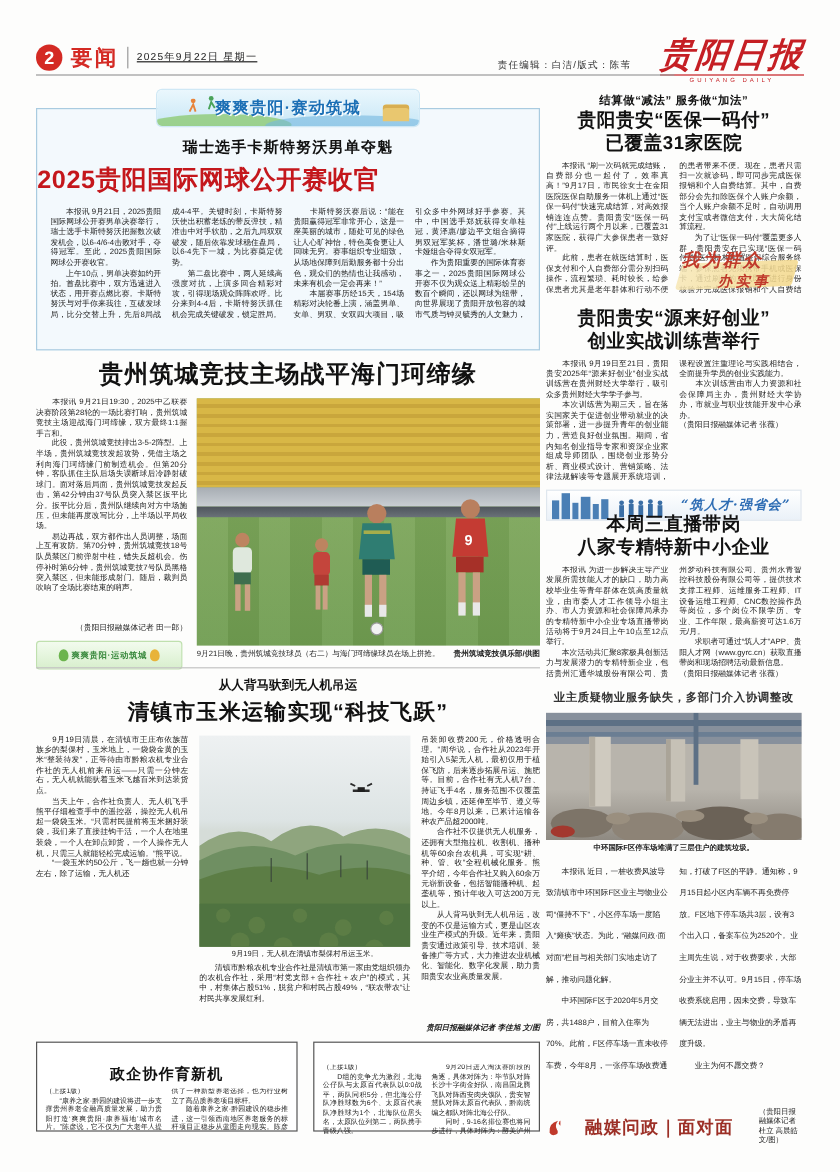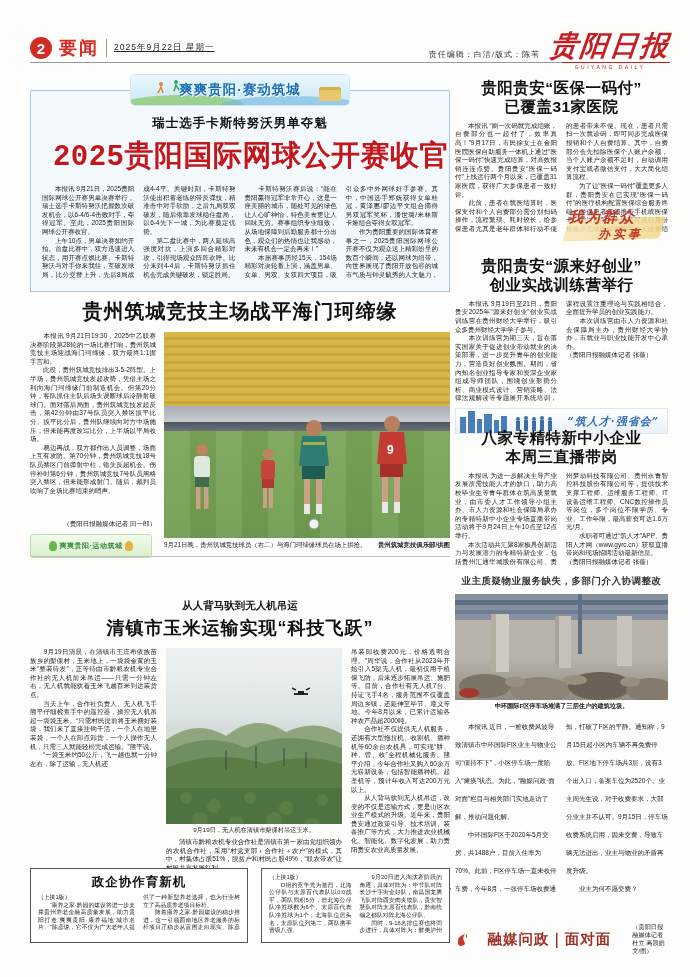--- a/index.html
+++ b/index.html
@@ -8,37 +8,37 @@
   .page { position:relative; width:700px; height:977px; background:#fdfdfc; overflow:hidden; }
 
   
   .hdr { position:absolute; left:30px; top:36px; width:640px; height:30px; }
   .hdr-rule { position:absolute; left:30px; top:62px; width:532px; height:1px; background:#9a9a9a; }
   .hdr-left { position:absolute; left:0; top:0; display:flex; align-items:center; gap:7px; }
   .pgnum { width:22px; height:22px; border-radius:50%; background:#d42a24; color:#fff; font-weight:bold; font-size:15px; display:flex; align-items:center; justify-content:center; }
   .secname { color:#d42a24; font-weight:bold; font-size:18px; letter-spacing:2px;text-align:right; }
   .hdr-div { width:1px; height:18px; background:#999; }
   .hdr-date { font-size:8.5px; color:#222; letter-spacing:1px;text-decoration:underline; }
-  .hdr-right { position:absolute; right:0; top:-4px; display:flex; align-items:flex-end; gap:10px; }
+  .hdr-right { position:absolute; right:0; top:-4px; display:flex; align-items:flex-end; gap:24px; }
   .editors { font-size:8px; color:#333; margin-bottom:10px; letter-spacing:1px; }
   .masthead { text-align:center; }
   .masthead-cn { font-family:"DejaVu Serif", serif; font-style:italic; font-weight:bold; font-size:28px; color:#c51f24; letter-spacing:2px; transform:skewX(-6deg); line-height:1; }
   .masthead-en { font-size:5px; color:#c51f24; letter-spacing:2.5px; border-top:1px solid #c51f24; margin-top:2px; padding-top:1px; }
 
   
   .lead-box { position:absolute; left:30px; top:90px; width:420px; height:202px; border:1px solid #a9cbe0; background:#f3f9fd; }
   .banner { position:absolute; left:50%; top:-16px; transform:translateX(-50%); width:218px; height:30px; border-radius:4px; background:linear-gradient(180deg,#eaf7fd,#c8e7f6); overflow:hidden; box-shadow:0 0 0 1px #cfe8f5; }
   .banner-hill { position:absolute; left:-8px; bottom:-8px; width:120px; height:18px; border-radius:50%; background:#8ecb74; opacity:.8; }
   .banner-hill2 { position:absolute; right:-12px; bottom:-9px; width:140px; height:18px; border-radius:50%; background:#74b7df; opacity:.6; }
   .banner-bld { position:absolute; right:8px; bottom:4px; width:22px; height:14px; background:#e9c76f; border-radius:3px 3px 0 0; box-shadow:inset 0 3px 0 #d8ae52; }
   .banner-text { position:absolute; left:50%; top:50%; transform:translate(-50%,-50%); font-size:13.5px; font-weight:bold; color:#1b6fb5; letter-spacing:1px; white-space:nowrap; text-shadow:1px 1px 0 #ffffff; }
   .runner { position:absolute; width:7px; height:12px; }
   .runner svg { display:block; }
   .lead-kicker { margin-top:24px; text-align:center; font-size:12.5px; font-weight:bold; color:#111; letter-spacing:1px; }
-  .lead-headline { margin-top:4px; text-align:right; font-size:29px; font-weight:bold; color:#c4171c; letter-spacing:0.5px; font-family:Liberation Mono, monospace; }
+  .lead-headline { margin-top:4px; text-align:left; font-size:21px; font-weight:bold; color:#c4171c; letter-spacing:0.5px; font-family:Liberation Sans, sans-serif; }
   .lead-body { margin:9px 11px 0 11px; height:98px; overflow:hidden; column-count:4; column-gap:9px; column-fill:auto; }
   .smalltext { font-size:6.5px; line-height:8.6px; text-align:justify; white-space:pre-line; color:#1c1c1c; }
   .byline { font-size:6.5px; line-height:8.6px; text-align:right; color:#1c1c1c; margin-top:2px; }
 
   
   .soccer { position:absolute; left:30px; top:298px; width:420px; }
   .h2 { text-align:center; font-size:20px; font-weight:bold; color:#111; letter-spacing:1px; }
   .soccer-row { display:flex; gap:8px; margin-top:7px; }
   .soccer-left { width:126px; flex:none; }
   .soccer-left .smalltext { height:186px; overflow:hidden; }
@@ -54,35 +54,35 @@
       linear-gradient(180deg,#86ad60,#6f9c50);
   }
   .soccer-photo svg { position:absolute; inset:0; }
   .photo-caption { display:flex; justify-content:space-between; gap:8px; margin-top:3px; }
   .cap { font-size:6.4px; color:#222; }
   .cap-credit { font-size:6.4px; color:#222; font-weight:bold; white-space:nowrap; }
   .rule { position:absolute; left:30px; width:420px; height:1px; background:#c2c2c2; }
 
   
   .corn { position:absolute; left:30px; top:564px; width:420px; }
-  .corn-kicker { text-align:center; font-size:10.5px; font-weight:bold; color:#111;margin-top:35px; }
+  .corn-kicker { text-align:center; font-size:10.5px; font-weight:bold; color:#111; }
   .corn-headline { text-align:center; font-size:18px; font-weight:bold; color:#111; letter-spacing:1px; margin-top:3px; }
   .corn-row { display:flex; gap:9px; margin-top:8px; }
   .corn-c1 { width:127px; flex:none; } .corn-c1 .smalltext { height:246px; overflow:hidden; }
   .corn-c2 { width:176px; flex:none; }
   .corn-photo { position:relative; width:176px; height:176px; overflow:hidden; background:linear-gradient(180deg,#eef1f2 0%,#dde4e4 40%,#d5dcd8 45%); }
   .corn-photo svg { position:absolute; inset:0; }
   .corn-cap { font-size:6.2px; color:#222; text-align:center; margin-top:2px; }
   .corn-c2 .smalltext { height:56px; overflow:hidden; margin-top:3px; }
   .corn-c3 { width:99px; flex:none; } .corn-c3 .smalltext { height:236px; overflow:hidden; }
   .corn-byline { font-size:6.4px; font-weight:bold; font-style:italic; text-align:right; margin-top:3px; color:#1c1c1c; }
 
   
   .boxes { position:absolute; left:30px; top:868px; width:420px; display:flex; gap:13px; }
-  .abox { border:1px solid #555; padding:5px 7px; background:#fff; }
+  .abox { border:1px solid #555; padding:18px 7px; background:#fff; }
   .abox-l { width:218px; height:75px; }
   .abox-r { width:189px; height:75px; }
   .abox h3 { text-align:center; font-size:12.5px; font-weight:bold; letter-spacing:1px; margin-bottom:3px; color:#111; }
   .abox .cols2 { column-count:2; column-gap:8px; column-fill:auto; height:44px; overflow:hidden; }
   .abox-r .cols2 { height:61px; }
   .tinytext { font-size:5.8px; line-height:7.6px; text-align:justify; white-space:pre-line; color:#1c1c1c; }
 
   
   .sidebar { position:absolute; left:455px; top:78px; width:213px; height:885px; }
   .s-art { position:absolute; left:0; width:213px; }
@@ -294,20 +294,21 @@
 　　9月20日进入淘汰赛阶段的角逐，具体对阵为：毕节队对阵长沙十字街金好队，南昌国龙腾飞队对阵西安肉夹馍队，贵安智慧队对阵太原百代表队，黔南统编之都队对阵北海公仔队。
 　　同时，9-16名排位赛也将同步进行，具体对阵为：酵美泸州队对阵西藏林芝队，黔江白濑纪念馆队对阵成都大邑勇士队、石景山永定河队对阵成都队。</div>
 
       </div>
     </div>
   </div>
 
   <div class="sidebar">
 
     <div class="s-art" style="top:0;">
+      <div class="s-kicker">结算做“减法” 服务做“加法”</div>
       <div class="s-h1">贵阳贵安“医保一码付”</div>
       <div class="s-h1">已覆盖31家医院</div>
       <div class="cols2" style="height:118px; margin-top:5px;">
         <div class="smalltext">　　本报讯 “刷一次码就完成结账，自费部分也一起付了，效率真高！”9月17日，市民徐女士在金阳医院医保自助服务一体机上通过“医保一码付”快速完成结算，对高效报销连连点赞。贵阳贵安“医保一码付”上线运行两个月以来，已覆盖31家医院，获得广大参保患者一致好评。
 　　此前，患者在就医结算时，医保支付和个人自费部分需分别扫码操作，流程繁琐、耗时较长，给参保患者尤其是老年群体和行动不便的患者带来不便。现在，患者只需扫一次就诊码，即可同步完成医保报销和个人自费结算。其中，自费部分会先扣除医保个人账户余额，当个人账户余额不足时，自动调用支付宝或者微信支付，大大简化结算流程。
 　　为了让“医保一码付”覆盖更多人群，贵阳贵安在已实现“医保一码付”的医疗机构配置医保综合服务终端，参保患者无须携带手机或医保卡，通过刷脸的方式即可进行身份核验并完成医保报销和个人自费结算。
 （贵阳日报融媒体记者 刘昌佳）</div>
       </div>
       <div class="stamp">
         <div class="stamp-swoosh"></div>
@@ -346,22 +347,22 @@
               <rect x="84" y="13" width="4" height="11"></rect>
             <circle cx="94" cy="12" r="2"></circle>
               <rect x="92" y="14" width="4" height="10"></rect>
           </g>
         </svg>
         <div class="talent-txt">“筑人才·强省会”</div>
       </div>
     </div>
 
     <div class="s-art" style="top:350px;">
+      <div class="s-h1">本周三直播带岗</div>
       <div class="s-h1">八家专精特新中小企业</div>
-      <div class="s-h1">本周三直播带岗</div>
       <div class="cols2" style="height:100px; margin-top:5px;">
         <div class="smalltext">　　本报讯 为进一步解决主导产业发展所需技能人才的缺口，助力高校毕业生等青年群体在筑高质量就业，由市委人才工作领导小组主办、市人力资源和社会保障局承办的专精特新中小企业专场直播带岗活动将于9月24日上午10点至12点举行。
 　　本次活动共汇聚8家极具创新活力与发展潜力的专精特新企业，包括贵州汇通华城股份有限公司、贵州梦动科技有限公司、贵州永青智控科技股份有限公司等，提供技术支撑工程师、运维服务工程师、IT设备运维工程师、CNC数控操作员等岗位，多个岗位不限学历、专业、工作年限，最高薪资可达1.6万元/月。
 　　求职者可通过“筑人才”APP、贵阳人才网（www.gyrc.cn）获取直播带岗和现场招聘活动最新信息。
 （贵阳日报融媒体记者 张薇）</div>
       </div>
     </div>
 
     <div class="s-art" style="top:494px;">
       <div class="s-sub">业主质疑物业服务缺失，多部门介入协调整改</div>

